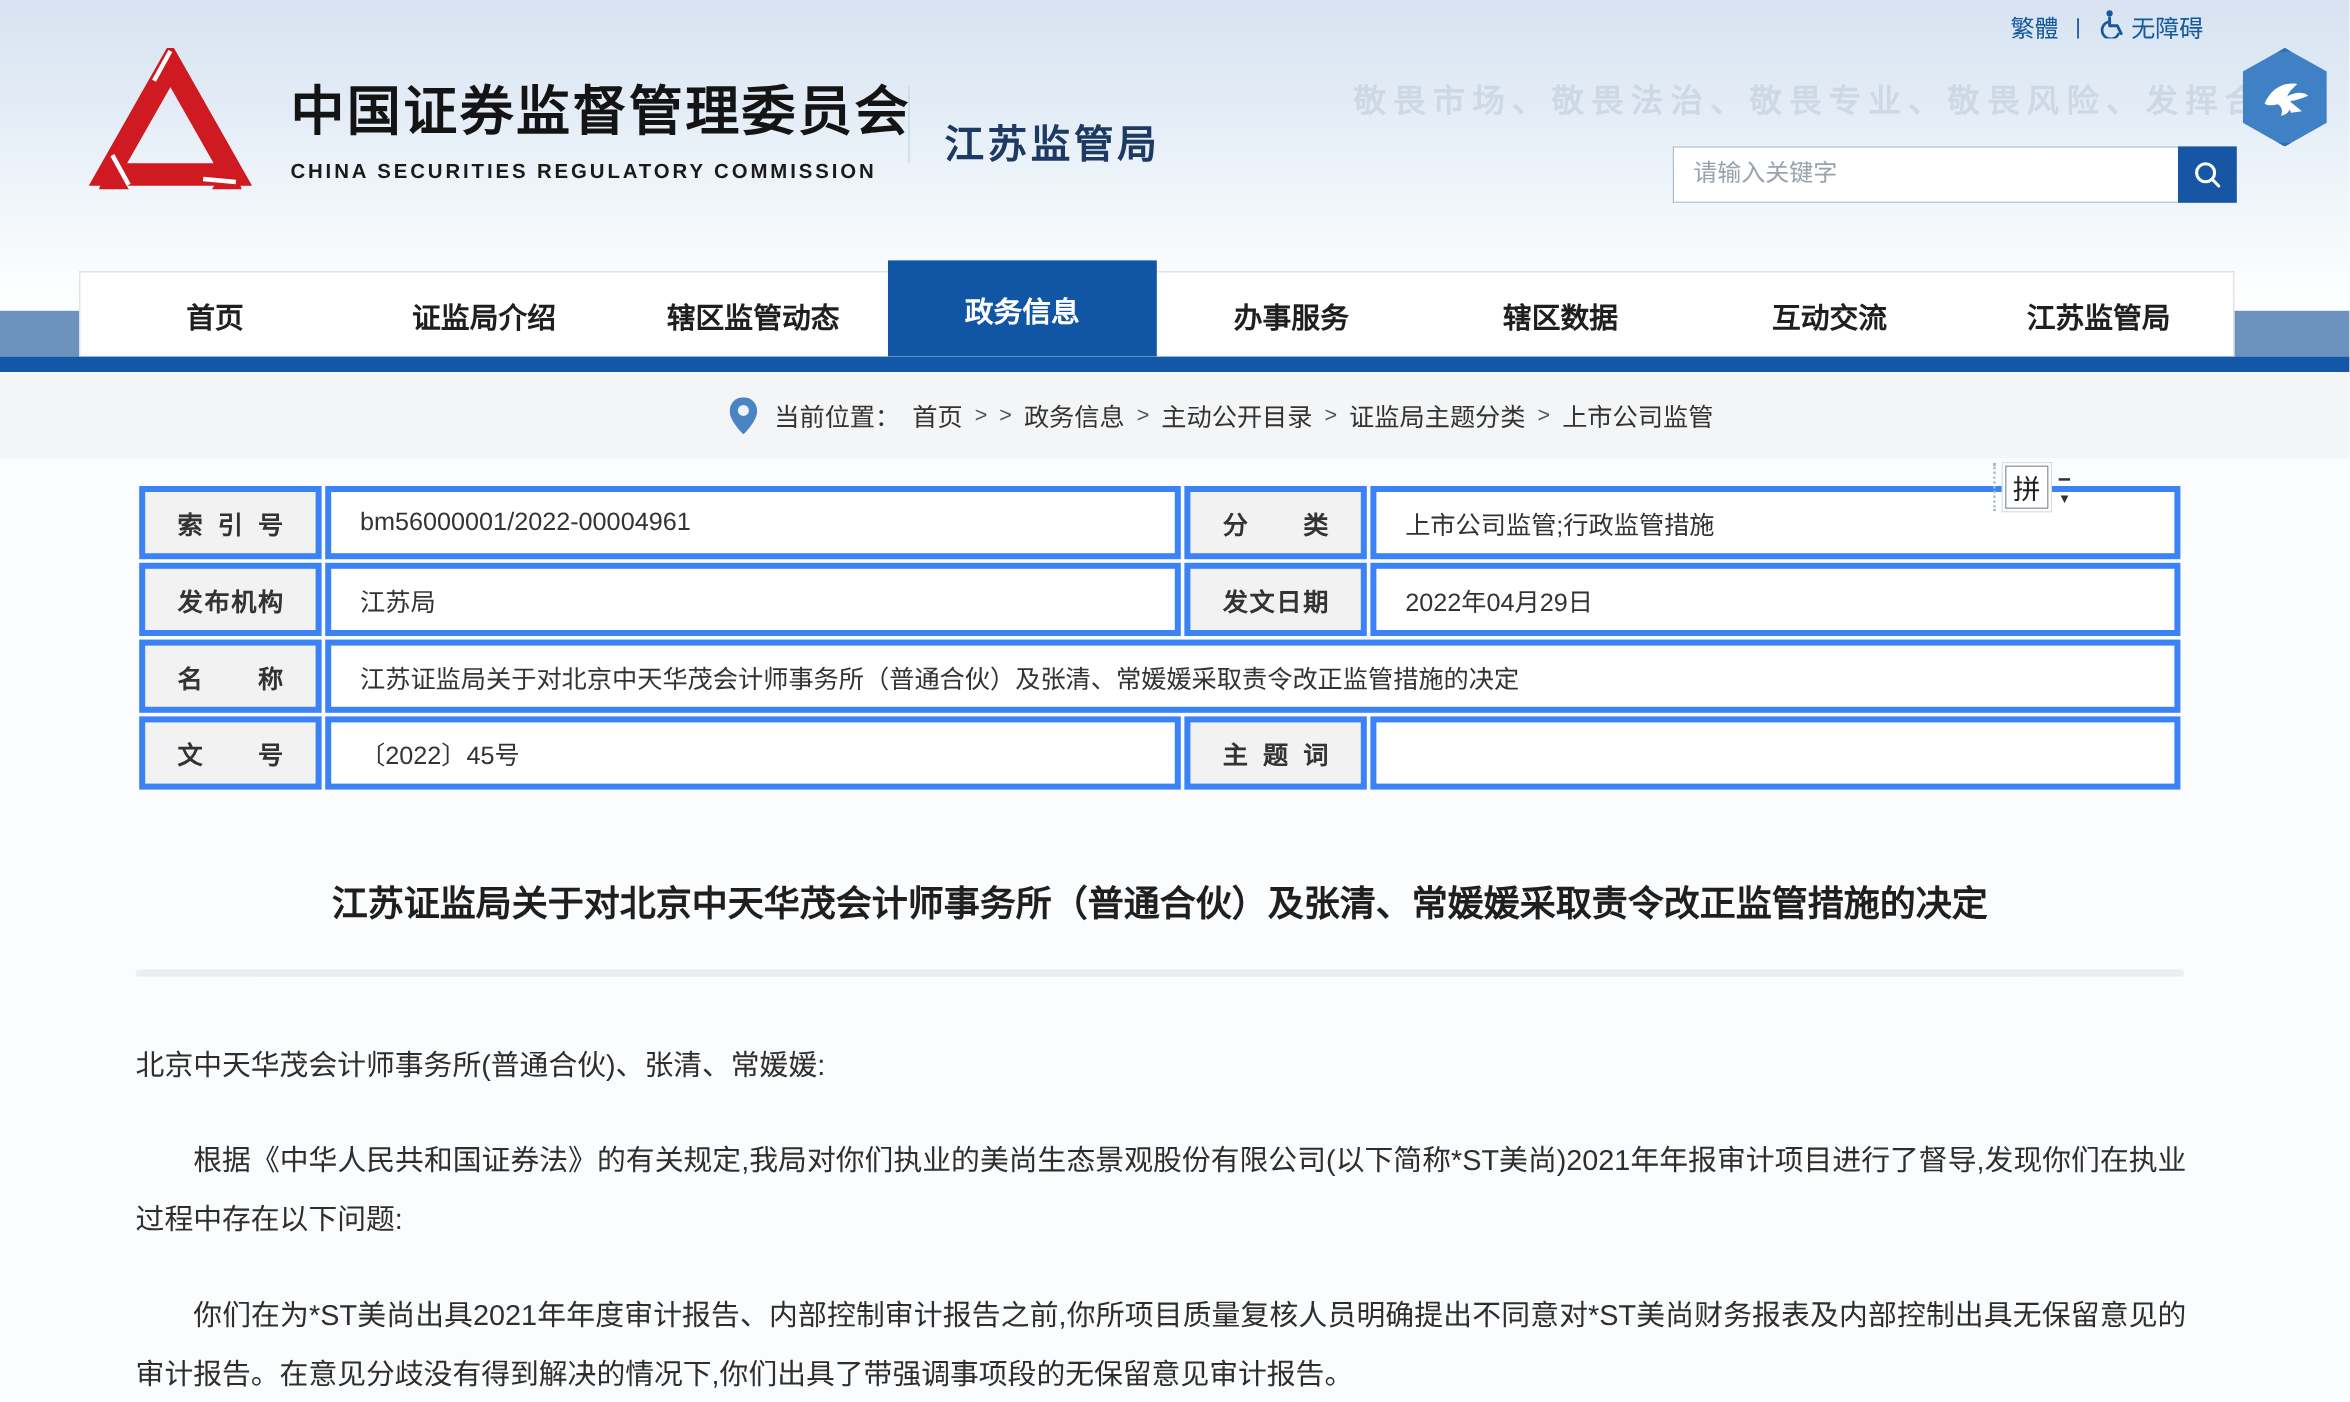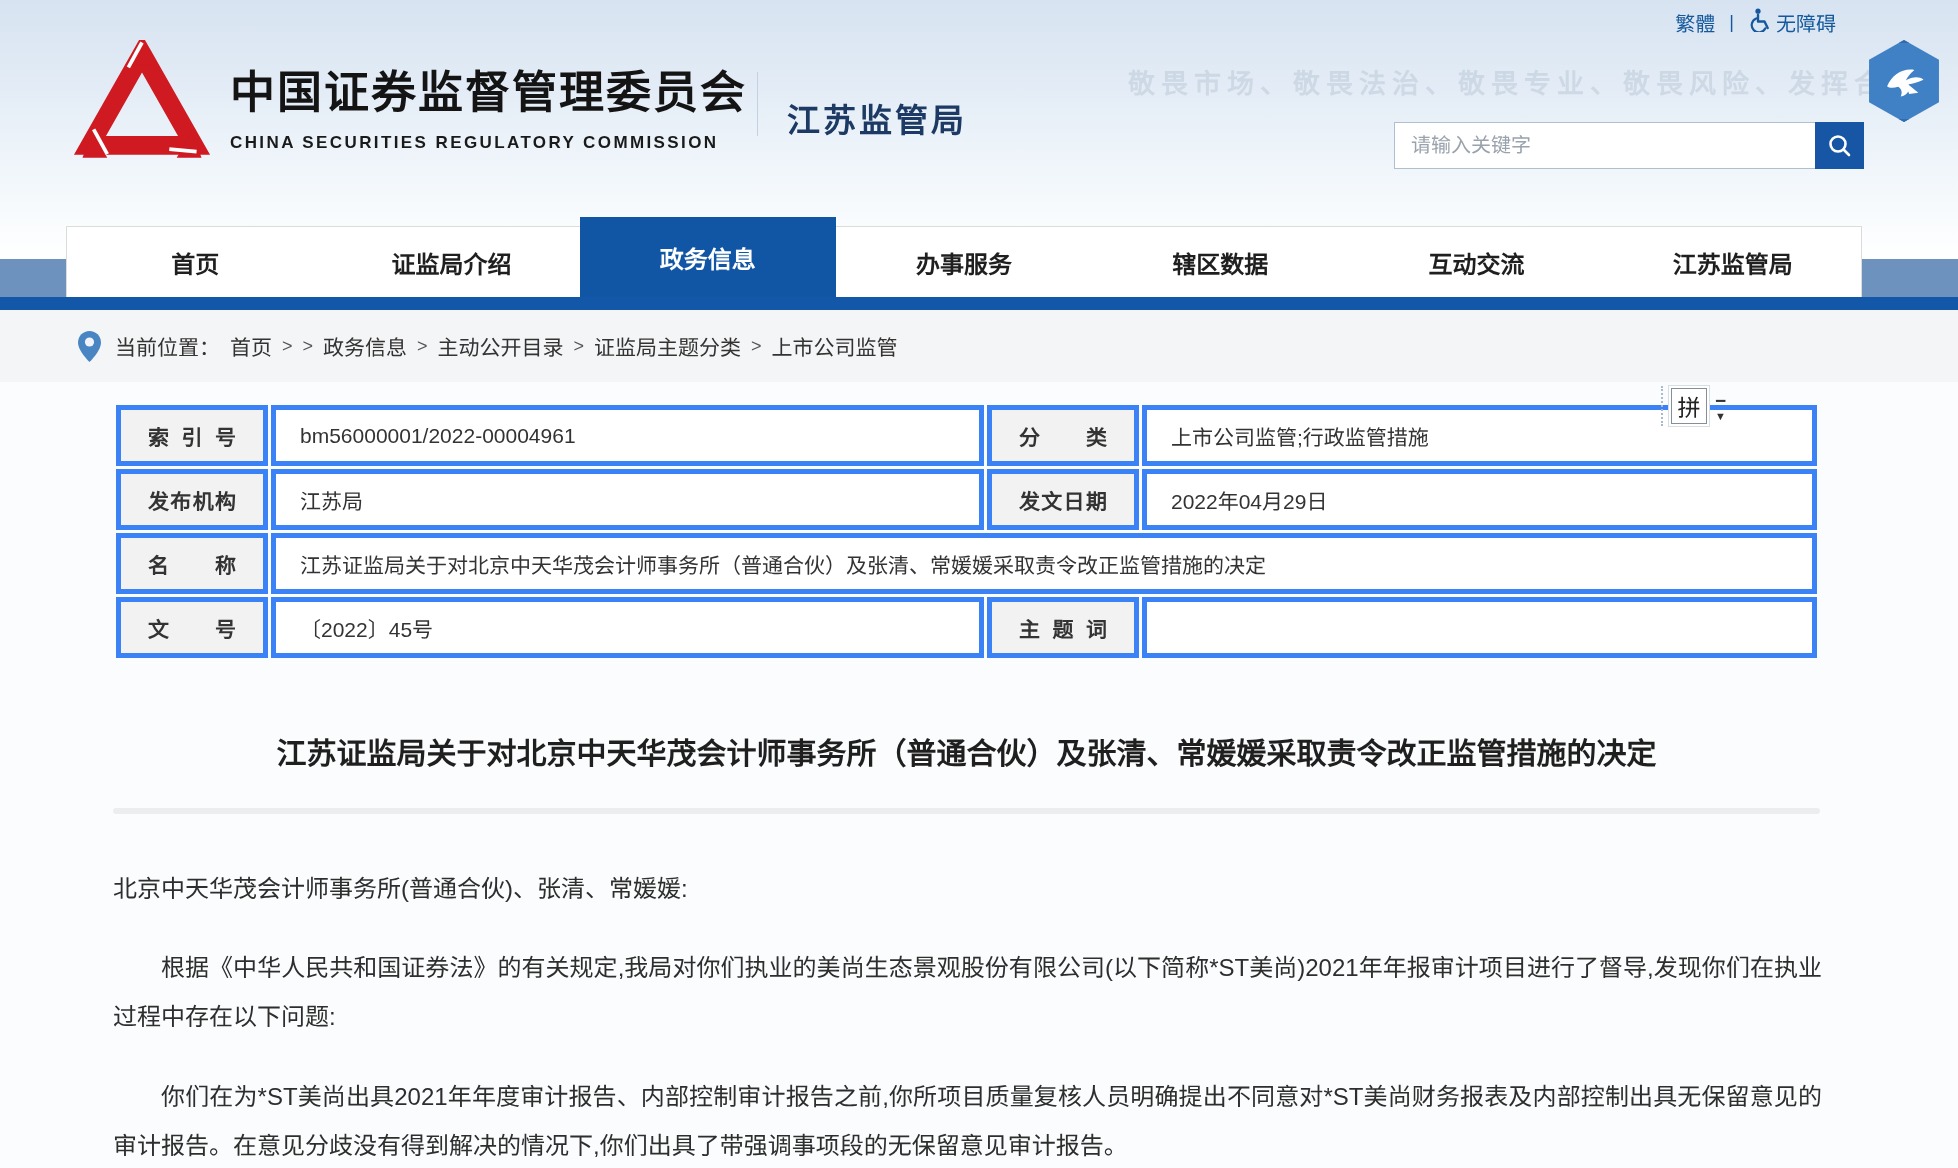--- a/index.html
+++ b/index.html
@@ -10,21 +10,21 @@
   
   .header { position:relative; height:310px;
     background:linear-gradient(180deg,#d7e3f1 0%,#e3ecf6 28%,#f2f7fb 58%,#feffff 82%); }
   .topbar { position:absolute; top:8px; right:122px; display:flex; align-items:center; gap:14px;
     font-size:20px; color:#15599c; }
   .topbar a { color:#15599c; text-decoration:none; cursor:pointer; }
   .topbar .sep { color:#15599c; font-size:18px; }
   .access-link { display:flex; gap:6px; }
 
   .logo { position:absolute; left:66px; top:40px; }
-  .brand-text { position:absolute; left:230px; top:56px; }
+  .brand-text { position:absolute; left:242px; top:56px; }
   .org-cn { font-size:45px; font-weight:bold; color:#141414; letter-spacing:2px; }
   .org-en { margin-top:12px; font-size:17px; font-weight:bold; color:#1a1a1a; letter-spacing:2.4px; }
   .brand-divider { position:absolute; left:757px; top:72px; width:1px; height:64px; background:#c3d2e2; }
   .bureau { position:absolute; left:787px; top:94px; font-size:33px; font-weight:bold; color:#1c3a63; letter-spacing:3px; }
 
   .watermark { position:absolute; left:1128px; top:62px; white-space:nowrap;
     font-size:27px; letter-spacing:6px; color:#c3cfdd; opacity:.65; font-weight:bold; }
 
   .dove-badge { position:absolute; top:40px; right:16px; width:76px; height:82px;
     background:#4080c4; border:3px solid #2f6cb0;
@@ -42,21 +42,21 @@
   .nav-zone { position:absolute; left:0; right:0; bottom:0; height:96px; }
   .steel-band { position:absolute; left:0; right:0; bottom:13px; height:38px; background:#6d92bd; }
   .blue-strip { position:absolute; left:0; right:0; bottom:0; height:13px; background:#1358a8; }
   .nav-bar { position:absolute; left:66px; bottom:13px; width:1796px; height:71px; background:#fff;
     border:1px solid #dcdcdc; border-bottom:none; display:flex; align-items:flex-end; }
   .nav-item { flex:1; height:70px; display:flex; align-items:center; justify-content:center;
     font-size:24px; font-weight:bold; color:#1f1f1f; cursor:pointer; }
   .nav-item.active { height:80px; background:#1155a5; color:#fff; }
 
   
-  .breadcrumb-bar { height:72px; background:#f4f5f6; display:flex; align-items:center; padding-left:78px; }
+  .breadcrumb-bar { height:72px; background:#f4f5f6; display:flex; align-items:center; padding-left:78px;justify-content:center; }
   .crumb-pin { margin-right:14px; display:flex; }
   .breadcrumb { font-size:21px; color:#333; display:flex; align-items:center; gap:10px; }
   .breadcrumb a { color:#333; text-decoration:none; cursor:pointer; }
   .crumb-sep { color:#555; font-size:18px; }
 
   
   .content { position:relative; margin:0 66px; width:1796px; }
   .pinyin-widget { position:absolute; top:-16px; right:136px; display:flex; align-items:center; gap:8px; cursor:pointer; }
   .pinyin-dots { width:0; height:40px; border-left:2px dotted #a8bacc; }
   .pinyin-box { width:36px; height:36px; border:1px solid #848f9a; background:#fff; box-shadow:0 0 0 2px #fff,0 0 0 3px #d9dee3;
@@ -142,20 +142,21 @@
         </span>
       </button>
     </div>
 
     <div class="nav-zone">
       <div class="steel-band"></div>
       <div class="blue-strip"></div>
       <nav class="nav-bar">
           <div class="nav-item">首页</div>
           <div class="nav-item">证监局介绍</div>
+          <div class="nav-item">辖区监管动态</div>
           <div class="nav-item active">政务信息</div>
           <div class="nav-item">办事服务</div>
           <div class="nav-item">辖区数据</div>
           <div class="nav-item">互动交流</div>
           <div class="nav-item">江苏监管局</div>
         </nav>
     </div>
   </header>
 
   <div class="breadcrumb-bar">

